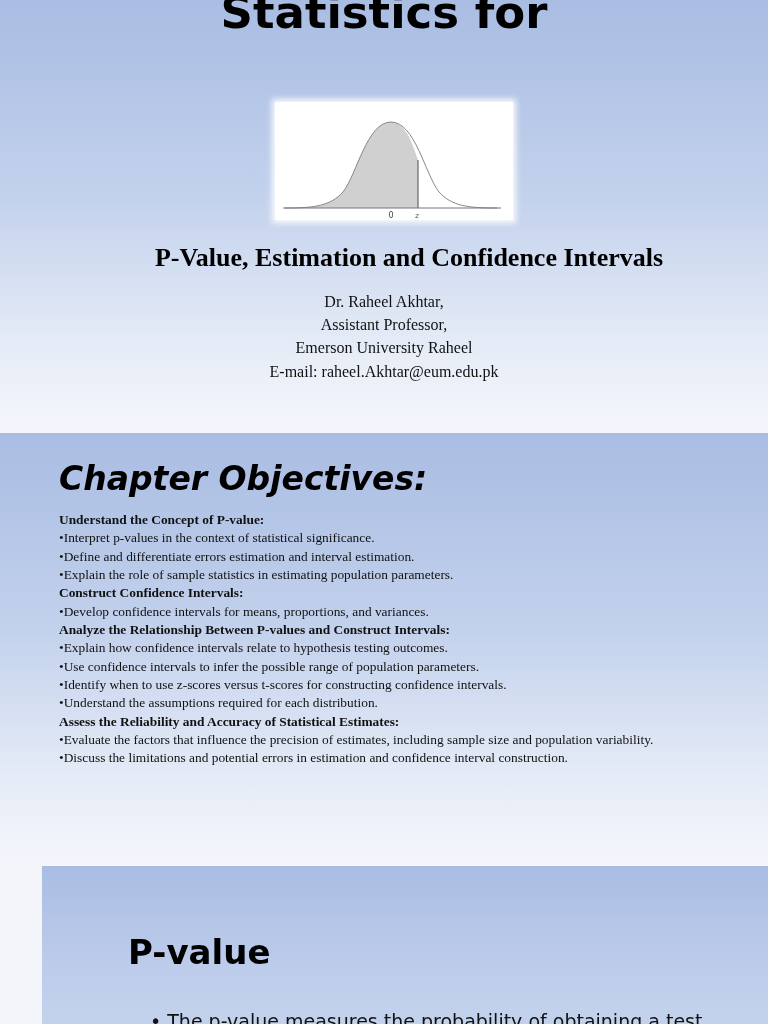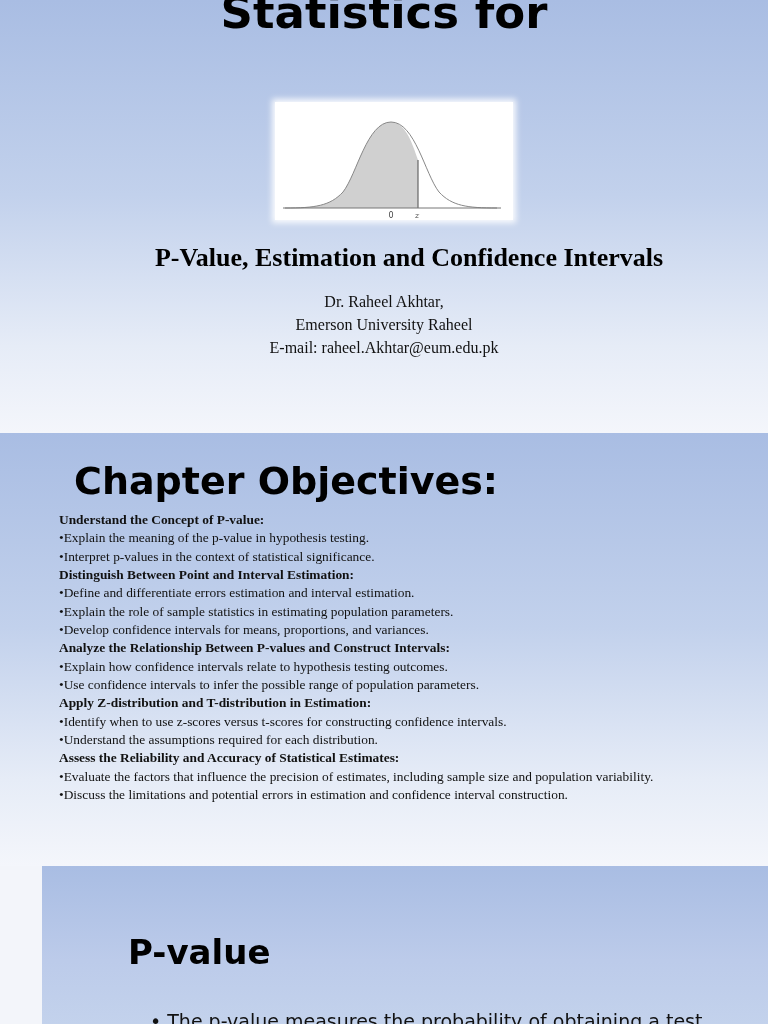--- a/index.html
+++ b/index.html
@@ -33,22 +33,22 @@
     font-size: 26px;
   }
   .author {
     position: absolute; left: 0; width: 768px; top: 290px;
     text-align: center; font-family: Liberation Serif, serif; font-size: 16px;
     line-height: 23.2px; color: #111;
   }
   .author div { white-space: nowrap; }
 
   .title2 {
-    position: absolute; left: 74px; top: 26px;
-    font-weight: bold; font-size: 38px; font-family: "DejaVu Sans", sans-serif;
+    position: absolute; left: 59px; top: 26px;
+    font-weight: bold; font-size: 33px; font-family: "DejaVu Sans", sans-serif; font-style: italic;
   }
   .objectives {
     position: absolute; left: 59px; top: 78px; width: 700px;
     font-family: "Liberation Serif", serif; font-size: 13.4px; line-height: 18.35px;
     color: #111;
   }
   .objectives .hd { font-weight: bold; }
   .objectives div { white-space: nowrap; }
 
   .title3 {
@@ -80,39 +80,38 @@
       <line x1="8" y1="106" x2="226" y2="106" stroke="#777" stroke-width="1"></line>
       <text x="113.5" y="116" font-family="DejaVu Sans, sans-serif" font-size="8" fill="#444">0</text>
       <text x="140" y="116" font-family="DejaVu Serif, serif" font-style="italic" font-size="8" fill="#444">z</text>
     </svg>
   </div>
 
   <div class="subtitle">P-Value, Estimation and Confidence Intervals</div>
 
   <div class="author">
     <div>Dr. Raheel Akhtar,</div>
+    <div>Assistant Professor,</div>
     <div>Emerson University Raheel</div>
     <div>E-mail: raheel.Akhtar@eum.edu.pk</div>
   </div>
 </div>
 
 <div class="slide" id="slide2">
   <div class="title2">Chapter Objectives:</div>
   <div class="objectives">
     <div class="hd">Understand the Concept of P-value:</div>
-    <div>•Explain the meaning of the p-value in hypothesis testing.</div>
     <div>•Interpret p-values in the context of statistical significance.</div>
-    <div class="hd">Distinguish Between Point and Interval Estimation:</div>
     <div>•Define and differentiate errors estimation and interval estimation.</div>
     <div>•Explain the role of sample statistics in estimating population parameters.</div>
+    <div class="hd">Construct Confidence Intervals:</div>
     <div>•Develop confidence intervals for means, proportions, and variances.</div>
     <div class="hd">Analyze the Relationship Between P-values and Construct Intervals:</div>
     <div>•Explain how confidence intervals relate to hypothesis testing outcomes.</div>
     <div>•Use confidence intervals to infer the possible range of population parameters.</div>
-    <div class="hd">Apply Z-distribution and T-distribution in Estimation:</div>
     <div>•Identify when to use z-scores versus t-scores for constructing confidence intervals.</div>
     <div>•Understand the assumptions required for each distribution.</div>
     <div class="hd">Assess the Reliability and Accuracy of Statistical Estimates:</div>
     <div>•Evaluate the factors that influence the precision of estimates, including sample size and population variability.</div>
     <div>•Discuss the limitations and potential errors in estimation and confidence interval construction.</div>
   </div>
 </div>
 
 <div class="slide" id="slide3">
   <div class="title3">P-value</div>

